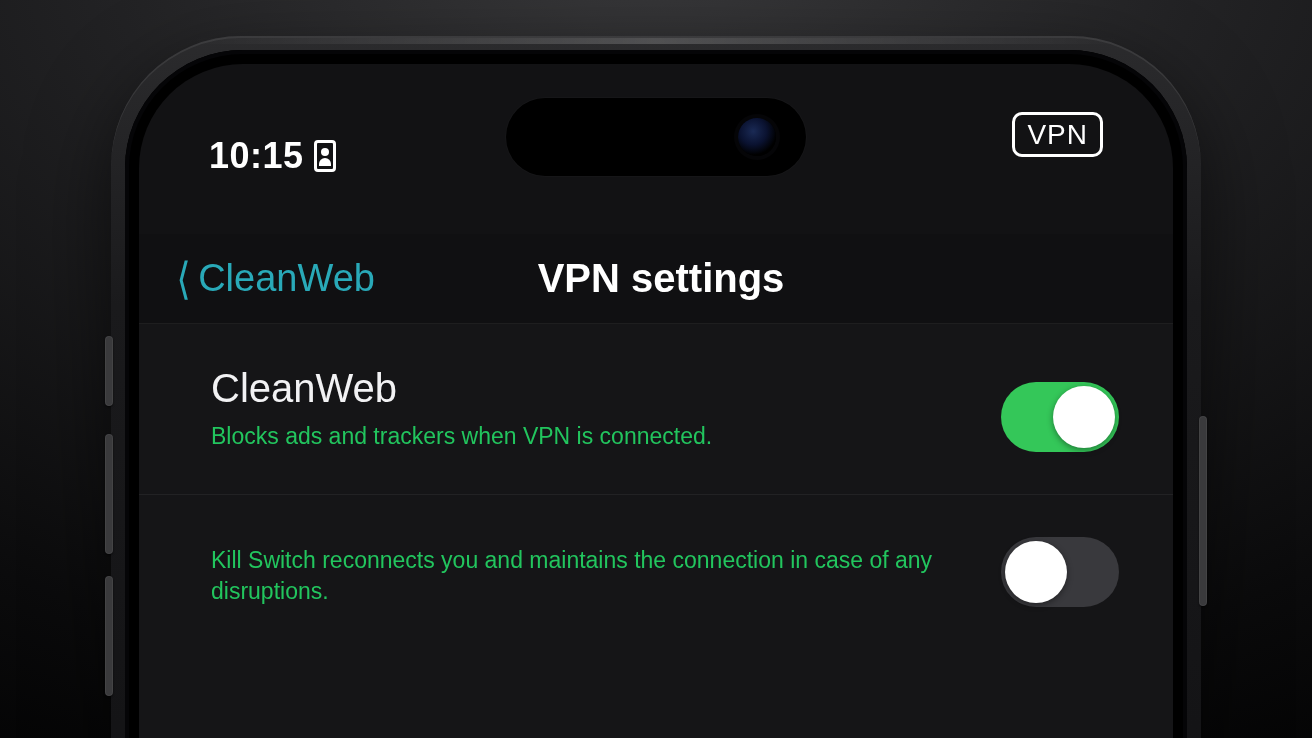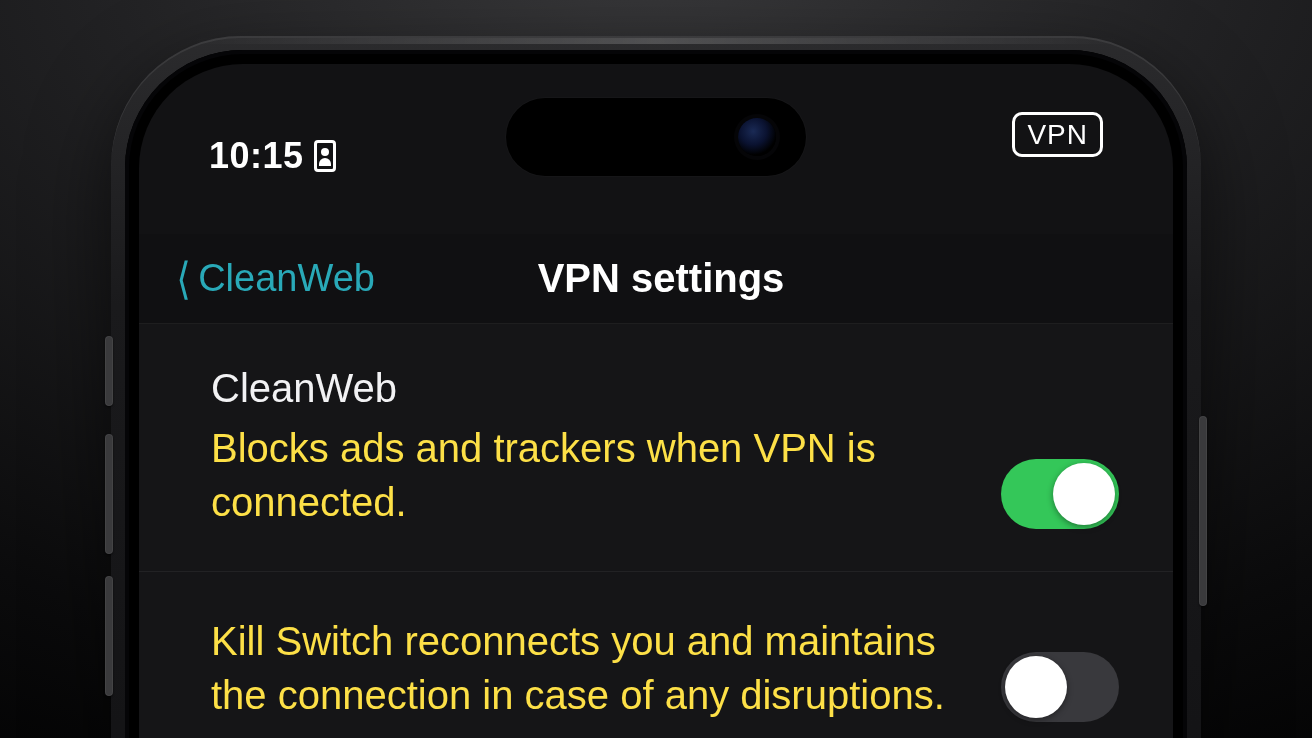--- a/index.html
+++ b/index.html
@@ -187,22 +187,22 @@
   }
   .row:last-child { border-bottom:none; }
   .row-text { flex:1; min-width:0; padding-right:30px; }
   .row-title {
     color:#f2f2f4;
     font-size:40px;
     font-weight:400;
     margin-bottom:10px;
   }
   .row-desc {
-    color:#fde047;
-    font-size:40px;
+    color:#22c55e;
+    font-size:23px;
     line-height:1.35;
     font-weight:400;
   }
 
   
   .toggle {
     flex-shrink:0;
     width:118px;
     height:70px;
     border-radius:36px;

